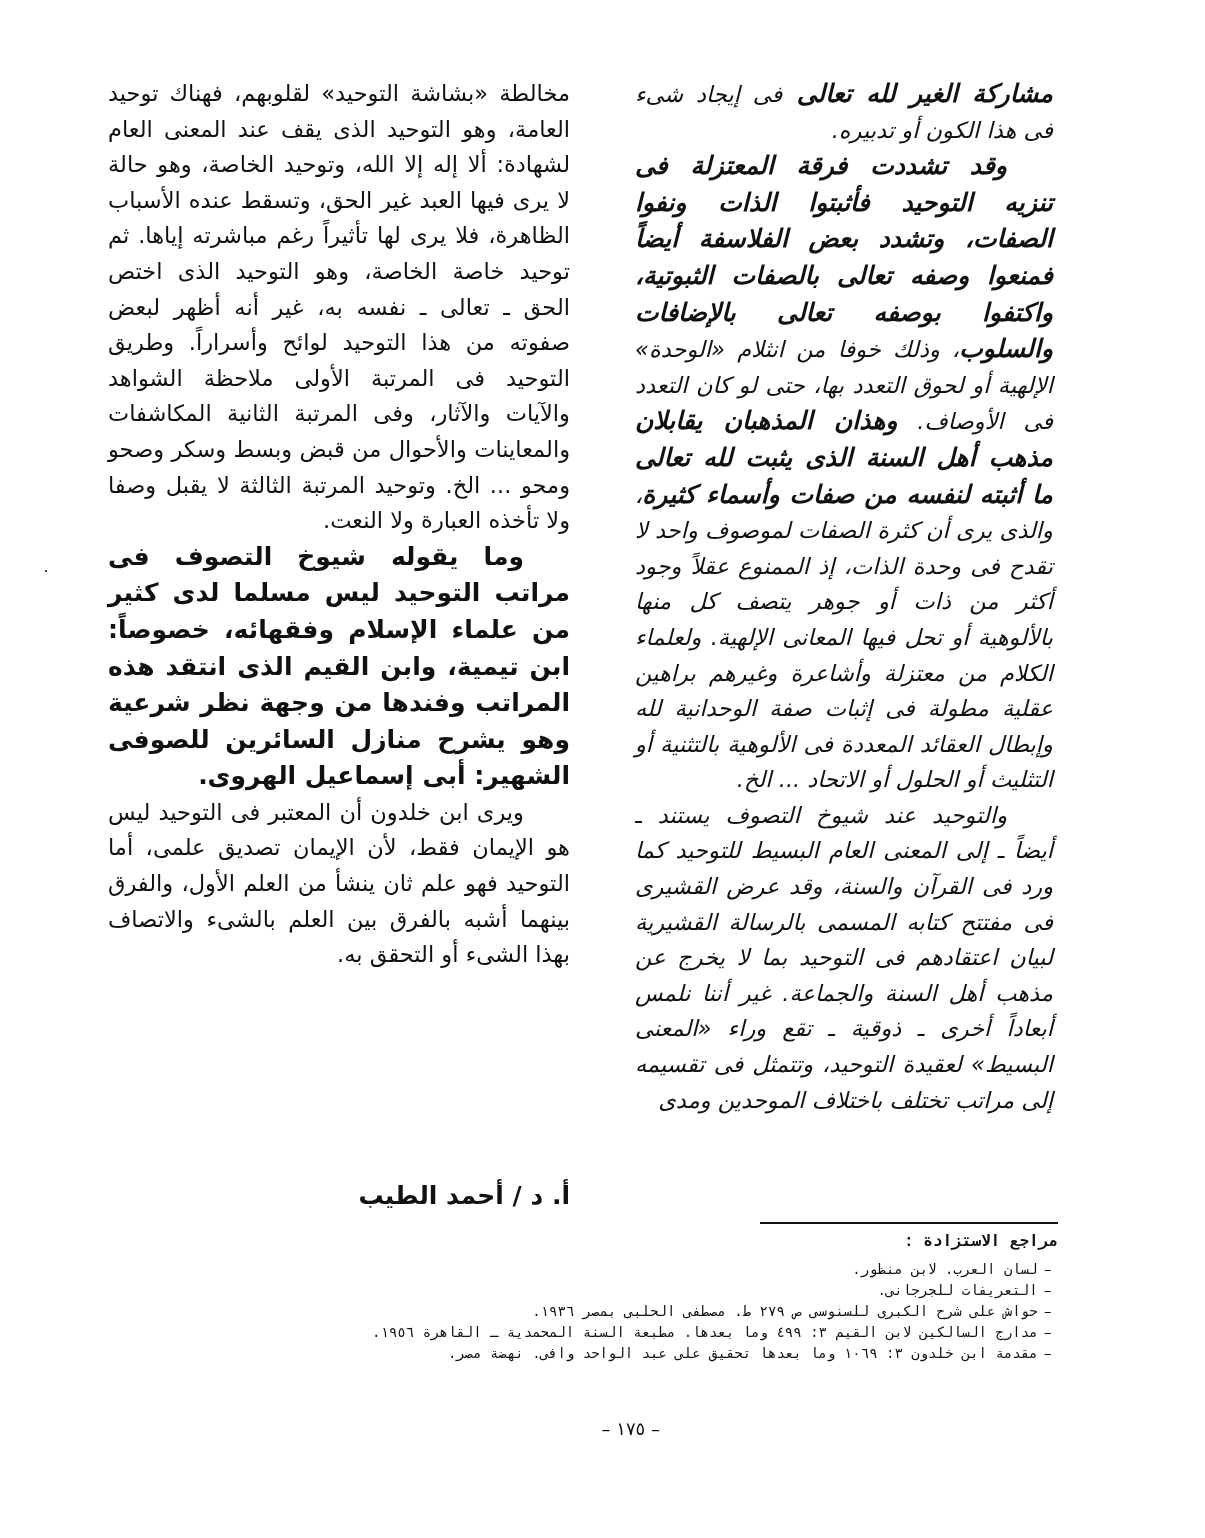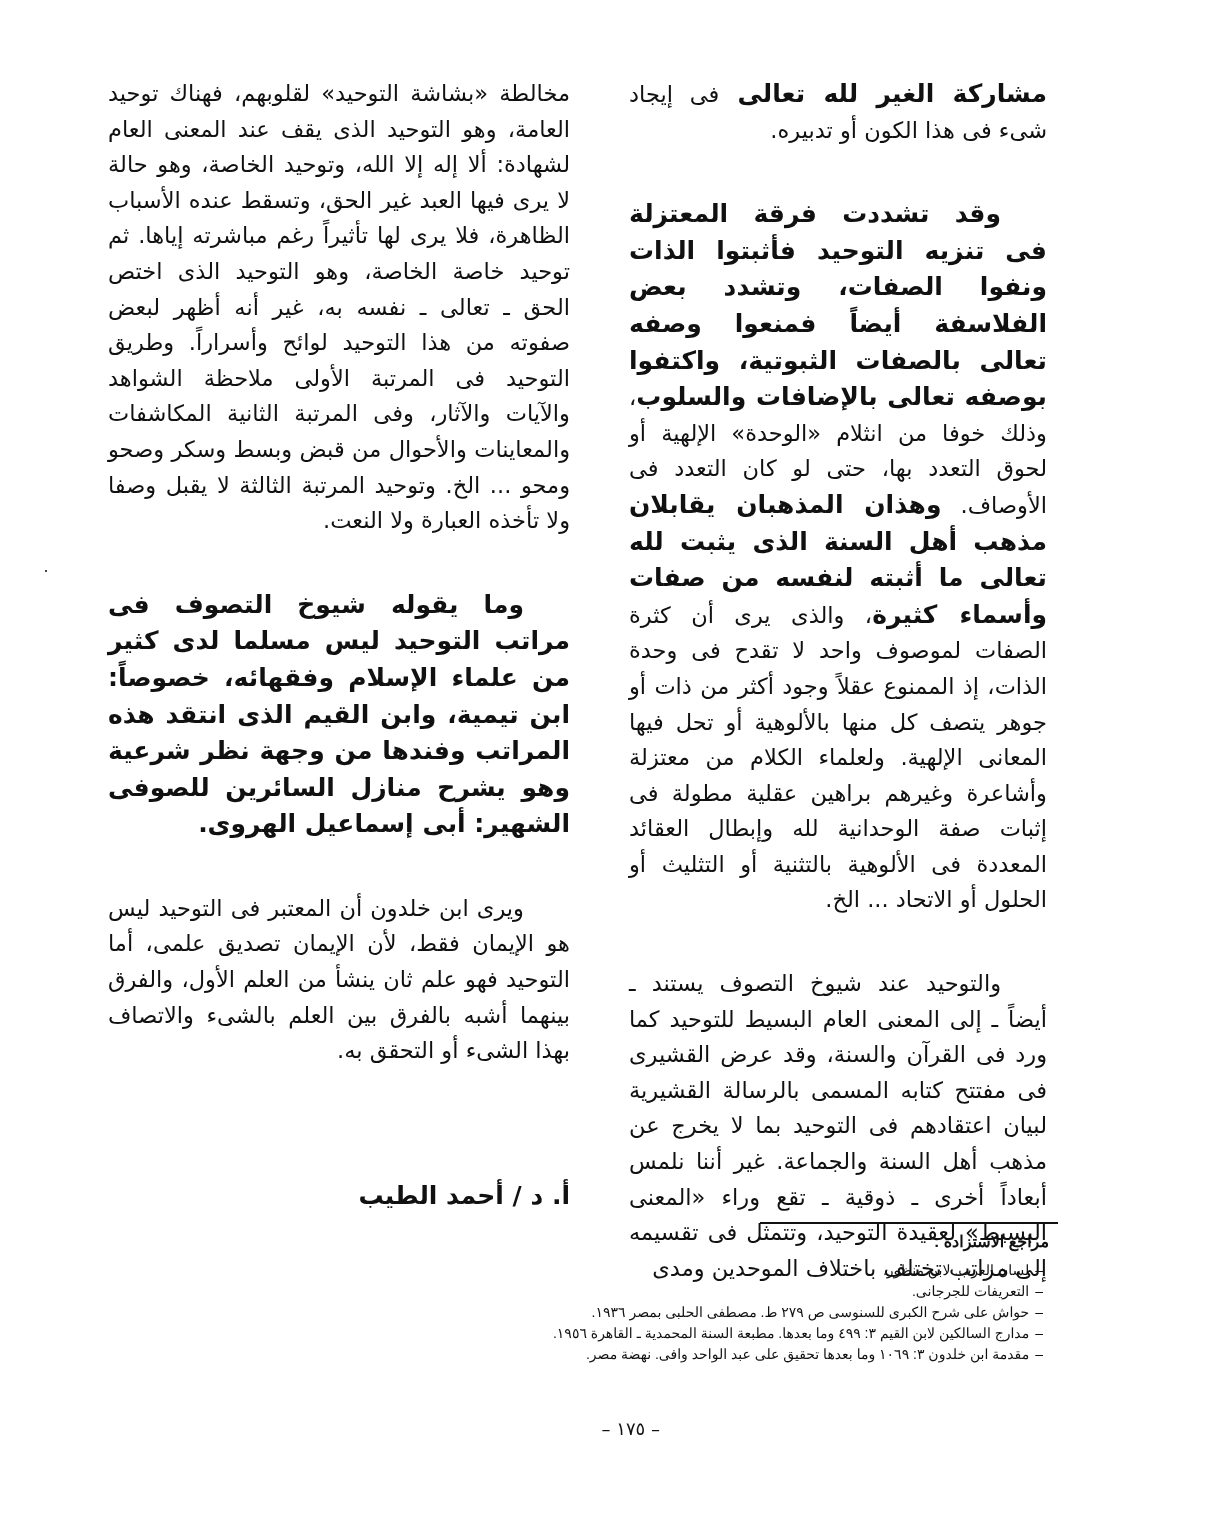--- a/index.html
+++ b/index.html
@@ -22,33 +22,34 @@
       background: #ffffff;
     }
     .col {
       position: absolute;
       top: 76px;
       direction: rtl;
       text-align: justify;
       text-align-last: right;
     }
     .col-right {
-      right: 158px;
+      right: 152px;
       width: 418px;
+      font-style: italic;
     }
     .col-left {
       right: 635px;
       width: 462px;
     }
     .para {
       margin: 0;
       font-size: 22.5px;
       line-height: 35.6px;
     }
-    .para.indent { text-indent: 46px; margin-top: 48px; }
+    .para.indent { text-indent: 46px; }
     .bold {
       font-weight: bold;
       font-size: 25px;
     }
 
     .signature {
       position: absolute;
       right: 635px;
       top: 1181px;
       font-size: 25px;
@@ -59,24 +60,24 @@
     .ref-rule {
       position: absolute;
       left: 760px;
       top: 1222px;
       width: 298px;
       height: 2px;
       background: #111111;
     }
     .refs {
       position: absolute;
-      right: 156px;
+      right: 147px;
       top: 1230px;
       direction: rtl;
-      font-family: Liberation Sans, sans-serif;
+      font-family: Liberation Mono, monospace;
     }
     .refs-title {
       font-size: 16px;
       font-weight: bold;
       line-height: 24px;
       margin: 0;
     }
     .refs-list {
       list-style: none;
       margin: 6px;

